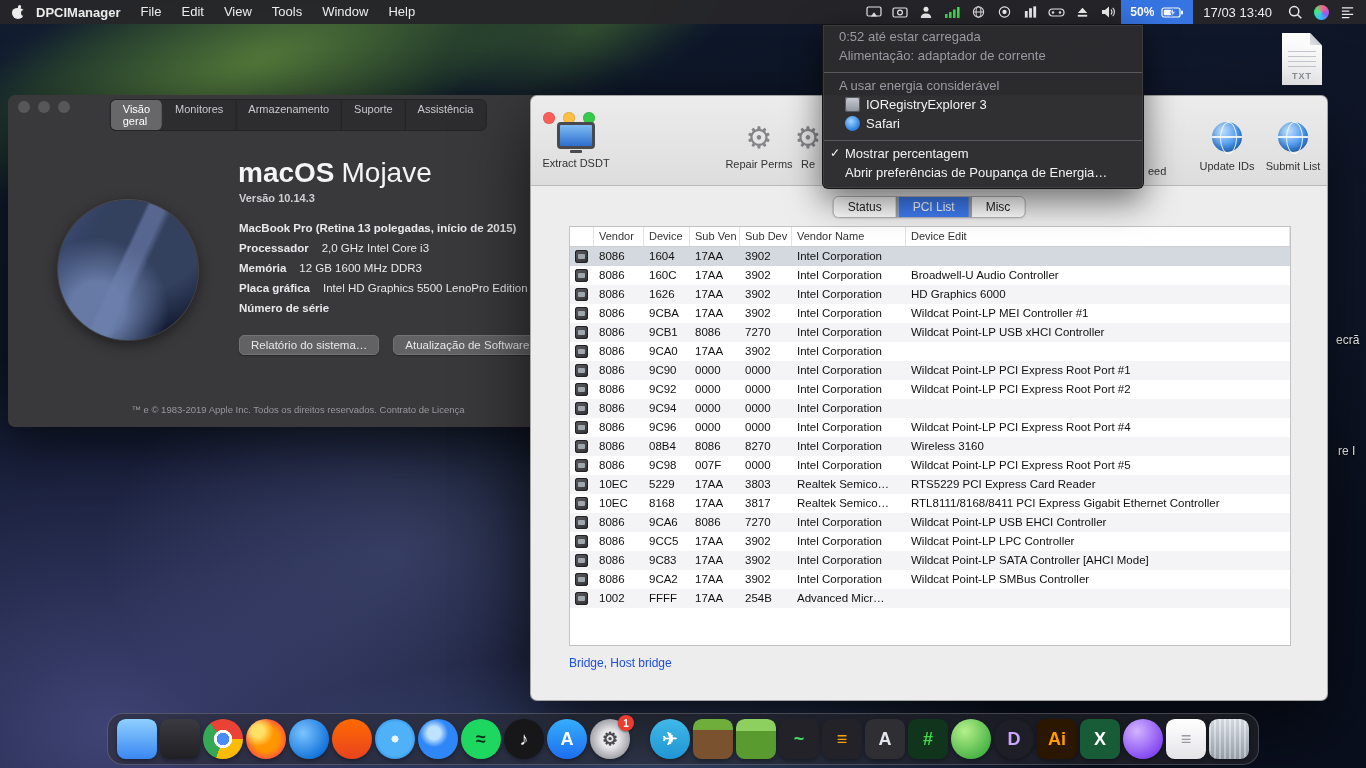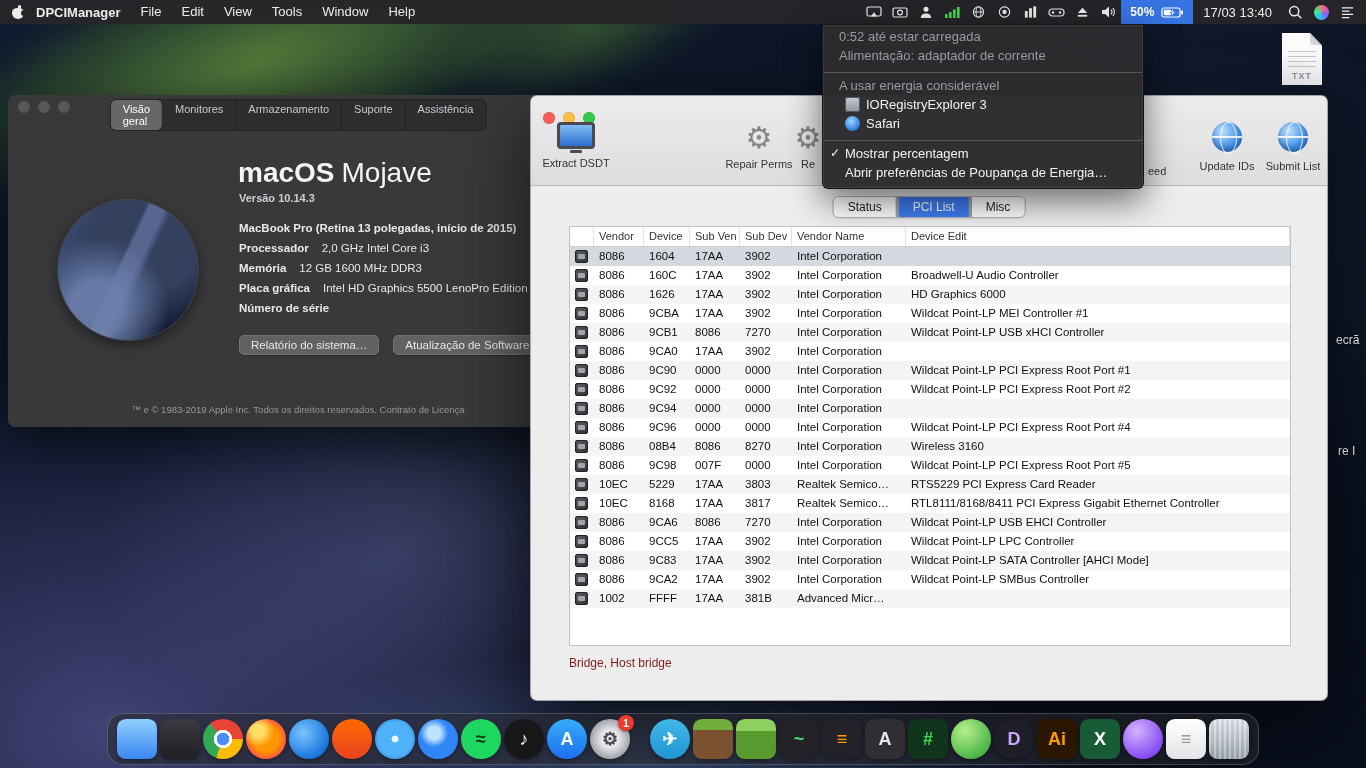--- a/index.html
+++ b/index.html
@@ -150,21 +150,21 @@
   .t-row { height:19px; line-height:19px; }
   .t-row span { font-size:11.5px; color:#111; padding-left:5px; overflow:hidden; white-space:nowrap; }
   .t-row:nth-child(odd) { background:#f4f4f6; }
   .t-row:nth-child(even) { background:#ffffff; }
   .t-row.selected { background:#d4d9df !important; }
   .chip { display:inline-block; width:13px; height:13px; margin:3px 0 0 5px; border-radius:3px;
       background:linear-gradient(145deg,#5d5d62,#2e2e33); box-shadow:inset 0 0 0 1px #202024;
       position:relative; padding:0 !important; }
   .chip::after { content:""; position:absolute; left:3px; top:4px; width:7px; height:5px;
       background:#9fa6ad; border-radius:1px; }
-  .dpci-status { position:absolute; left:38px; top:560px; font-size:12px; color:#7f1d1d; }
+  .dpci-status { position:absolute; left:38px; top:560px; font-size:12px; color:#1d4ed8; }
 
   
   .dock { position:absolute; bottom:3px; left:50%; transform:translateX(-50%); z-index:40;
       display:flex; align-items:center; gap:3px; padding:5px 9px; height:52px;
       background:rgba(42,42,48,.55); border:1px solid rgba(255,255,255,.18); border-radius:16px; }
   .dock-icon { width:40px; height:40px; border-radius:22%; position:relative; flex:0 0 auto;
       display:flex; align-items:center; justify-content:center;
       box-shadow:0 2px 4px rgba(0,0,0,.35); }
   .dock-icon.circle { border-radius:50%; }
   .dock-icon.spacer { width:14px; background:transparent !important; box-shadow:none; }
@@ -463,21 +463,21 @@
           <span>3902</span>
           <span>Intel Corporation</span>
           <span>Wildcat Point-LP SMBus Controller</span>
         </div>
 
         <div class="t-row">
           <span class="chip"></span>
           <span>1002</span>
           <span>FFFF</span>
           <span>17AA</span>
-          <span>381B</span>
+          <span>254B</span>
           <span>Advanced Micr…</span>
           <span></span>
         </div>
       </div>
   </div>
 
   <div class="dpci-status">Bridge, Host bridge</div>
 </div>
 
 <div class="dock">

